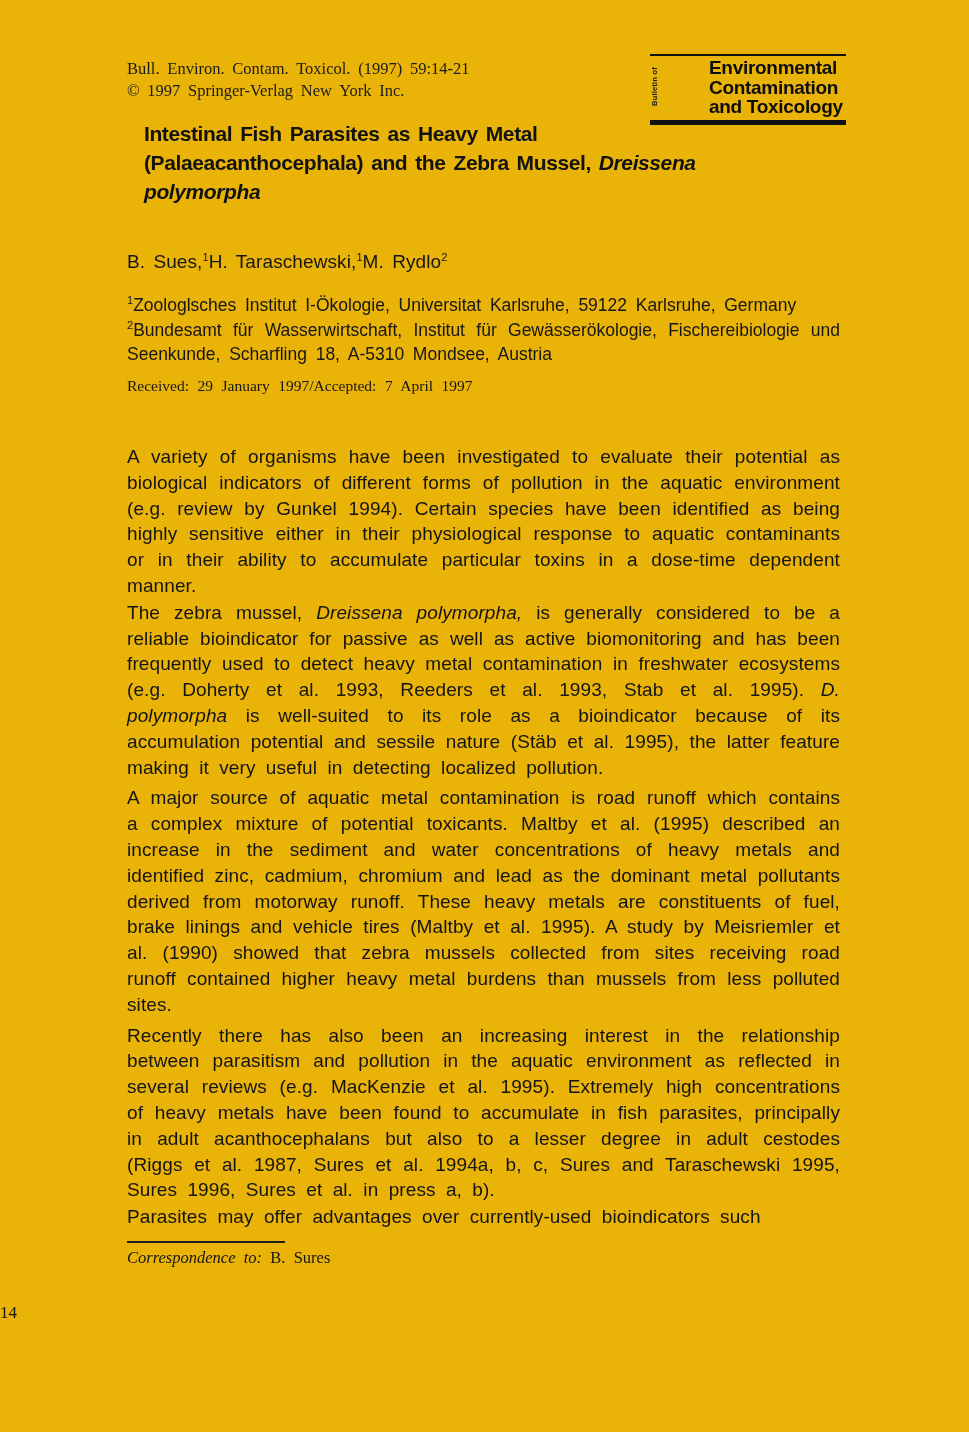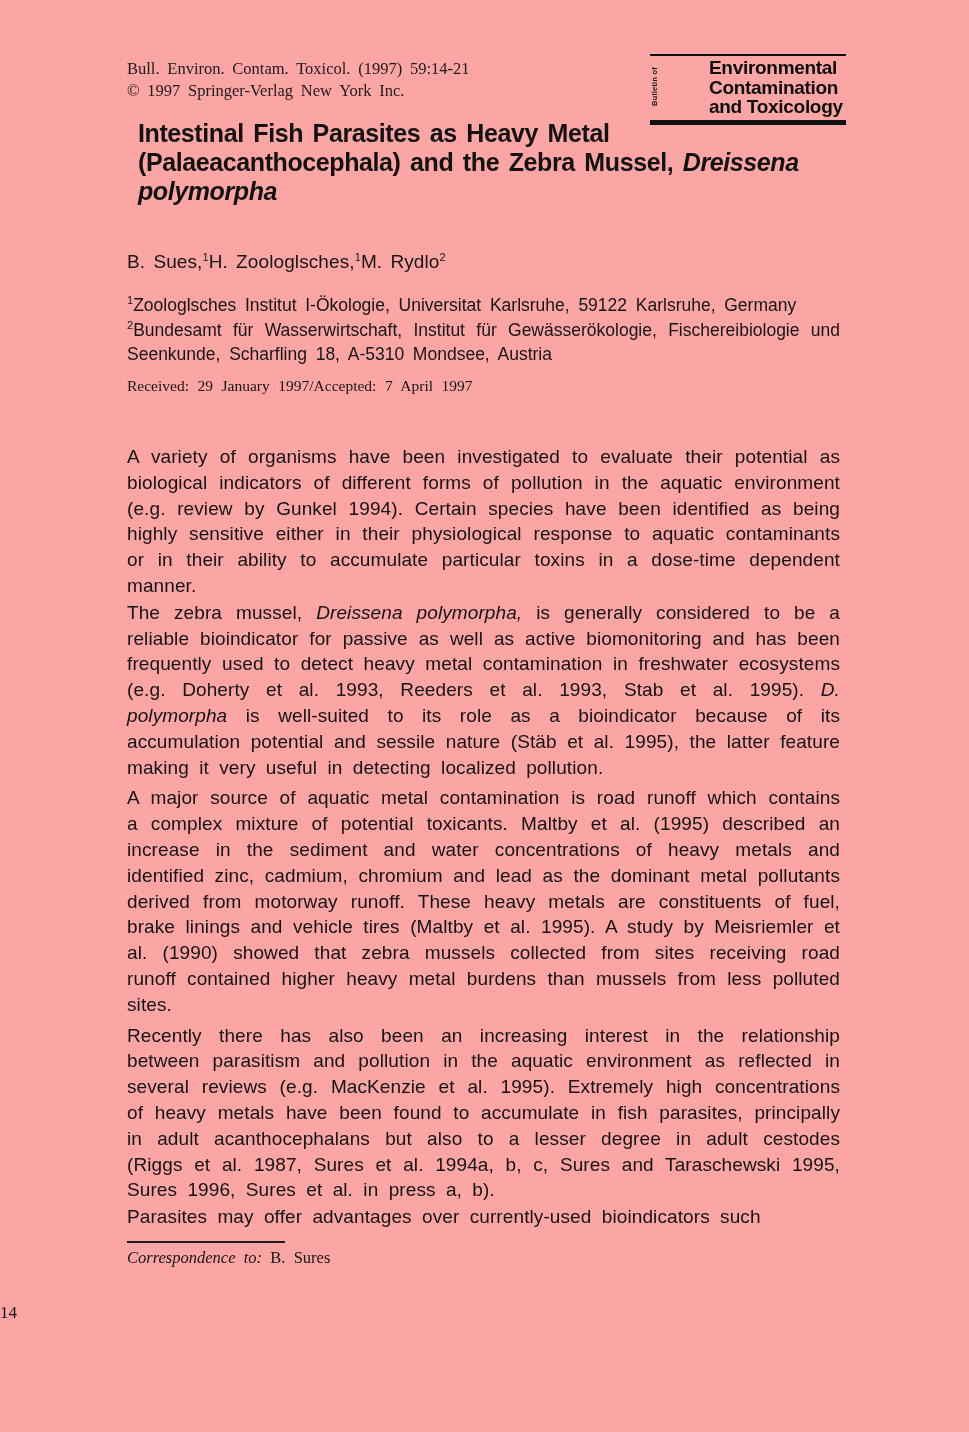--- a/index.html
+++ b/index.html
@@ -1,21 +1,21 @@
 <!DOCTYPE html>
 <html><head>
 <meta charset="utf-8">
 <style>
   html, body { margin: 0; padding: 0; background: #dddddd; }
   .page {
     position: relative;
     width: 969px;
     height: 1432px;
     margin: 0 auto;
-    background: #fca5a5;
+    background: #eab308;
     color: #161616;
     overflow: hidden;
   }
   .abs { position: absolute; }
 
   
   .citation-block {
     left: 127px; top: 58px; width: 480px;
     font-family: "Liberation Serif", serif;
     font-size: 16.5px; line-height: 22px;
@@ -42,23 +42,23 @@
     font-family: "Liberation Sans", sans-serif;
     font-weight: bold; font-size: 19px; line-height: 19.5px;
     letter-spacing: -0.3px; color: #0d0d0d;
     transform: scaleY(1.0);
     white-space: nowrap;
     margin-left: 44px;
   }
 
   
   .title-block {
-    left: 138px; top: 119px; width: 740px;
+    left: 144px; top: 119px; width: 740px;
     font-family: "Liberation Sans", sans-serif;
-    font-weight: bold; font-size: 25px; line-height: 29px;
+    font-weight: bold; font-size: 21px; line-height: 29px;
     letter-spacing: -0.4px; word-spacing: 0.12em;
     color: #121212;
   }
   .title-line { display: block; white-space: nowrap; }
 
   
   .authors {
     left: 127px; top: 251px; width: 713px;
     font-family: "Liberation Sans", sans-serif;
     font-size: 19px; letter-spacing: 0.1px; word-spacing: 0.15em;
@@ -124,21 +124,21 @@
       <div class="logo-line">and Toxicology</div>
     </div>
   </div>
 
   <h1 class="abs title-block" style="margin:0;">
     <span class="title-line"><span>Intestinal Fish Parasites as Heavy Metal</span></span>
     <span class="title-line"><span>(Palaeacanthocephala) and the Zebra Mussel, </span><i>Dreissena</i></span>
     <span class="title-line"><i>polymorpha</i></span>
   </h1>
 
-  <div class="abs authors"><span>B. Sues,</span><sup>1</sup><span>H. Zoologlsches,</span><sup>1</sup><span>M. Rydlo</span><sup>2</sup></div>
+  <div class="abs authors"><span>B. Sues,</span><sup>1</sup><span>H. Taraschewski,</span><sup>1</sup><span>M. Rydlo</span><sup>2</sup></div>
 
   <div class="abs affiliations">
     <div class="affiliation"><sup>1</sup><span>Zoologlsches Institut I-Ökologie, Universitat Karlsruhe, 59122 Karlsruhe, Germany</span></div>
     <div class="affiliation"><sup>2</sup><span>Bundesamt für Wasserwirtschaft, Institut für Gewässerökologie, Fischereibiologie und Seenkunde, Scharfling 18, A-5310 Mondsee, Austria</span></div>
   </div>
 
   <div class="abs received">Received: 29 January 1997/Accepted: 7 April 1997</div>
 
   <main class="abs body-text">
     <p><span>A variety of organisms have been investigated to evaluate their potential as biological indicators of different forms of pollution in the aquatic environment (e.g. review by Gunkel 1994). Certain species have been identified as being highly sensitive either in their physiological response to aquatic contaminants or in their ability to accumulate particular toxins in a dose-time dependent manner.</span></p>

